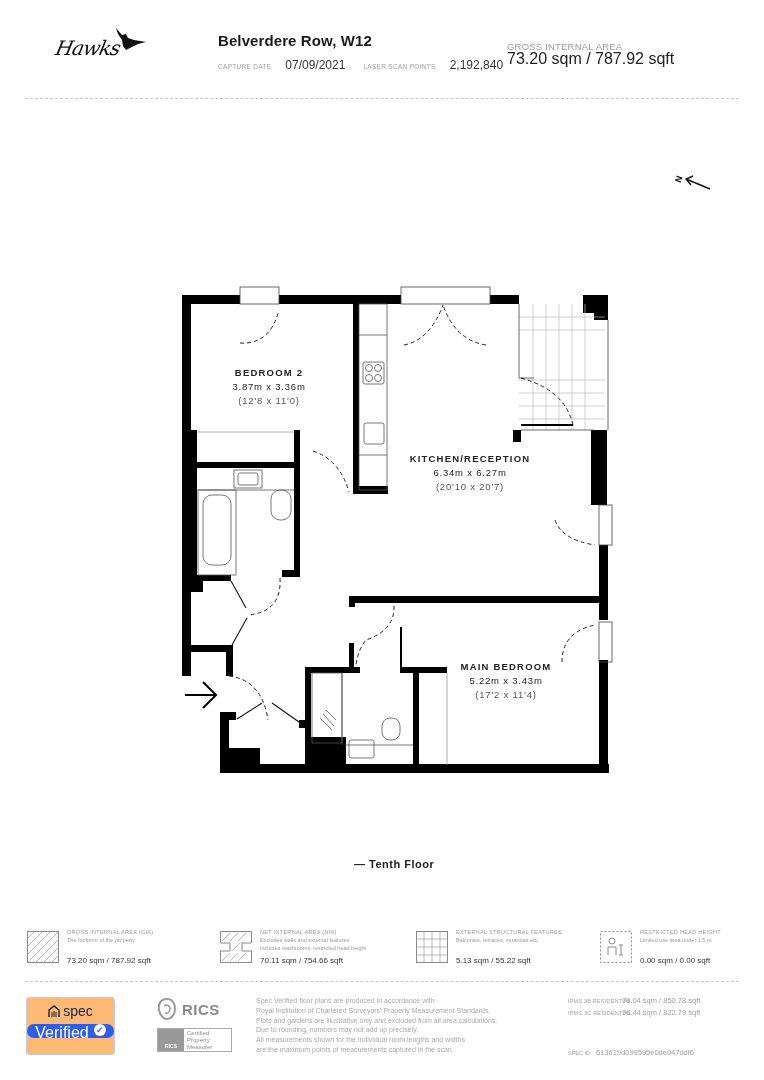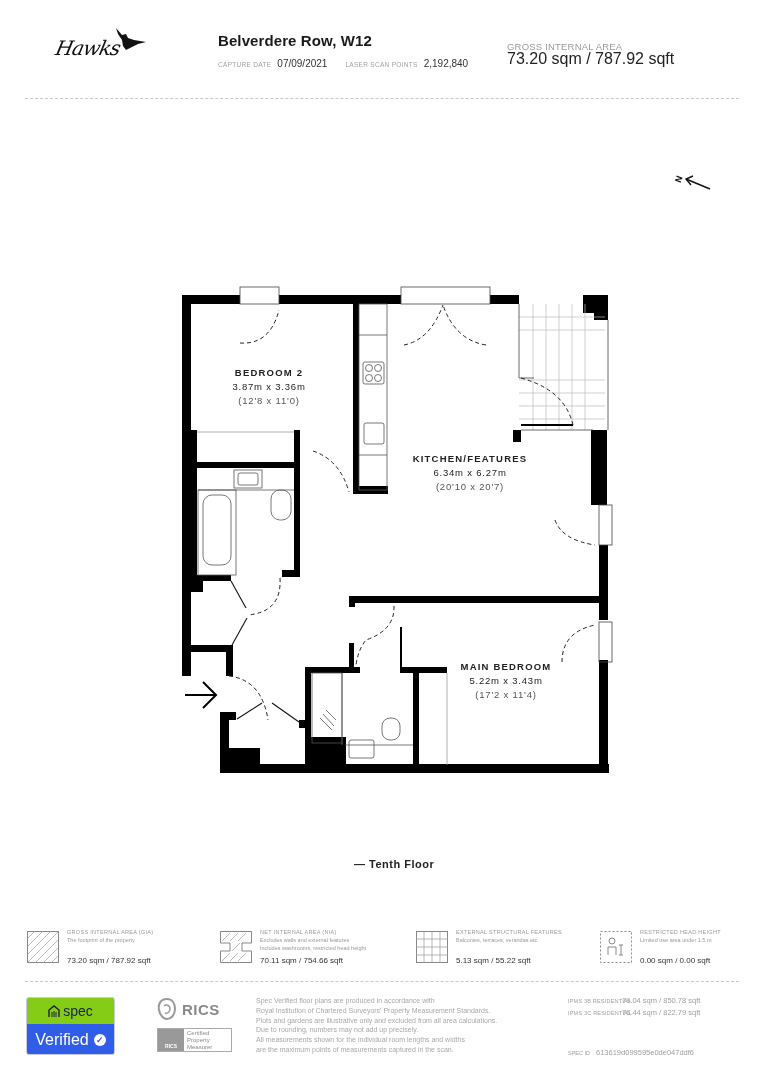--- a/index.html
+++ b/index.html
@@ -7,21 +7,21 @@
   body { font-family: "Liberation Sans", sans-serif; color: #1a1a1a; position: relative; }
 
   .header { position: absolute; left: 0; top: 0; width: 764px; height: 100px; }
   .logo { position: absolute; left: 52px; top: 26px; width: 96px; height: 46px; }
   .logo-text { position: absolute; left: 4px; top: 10px; font-family: "DejaVu Serif", serif; font-style: italic; font-size: 20px; color: #111; letter-spacing: -1px; transform: skewX(-12deg); }
   .logo-bird { position: absolute; left: 58px; top: 0; width: 38px; height: 28px; }
 
   .title { position: absolute; left: 218px; top: 32px; font-size: 15px; font-weight: bold; color: #1a1a1a; letter-spacing: 0.1px; }
   .meta { position: absolute; left: 218px; top: 58px; font-size: 7.5px; color: #9a9a9a; white-space: nowrap; }
   .meta .lbl { text-transform: uppercase; letter-spacing: 0.3px; font-size: 6.5px; color: #a0a0a0; }
-  .meta .val { color: #333; font-size: 10px; margin-left: 6px; margin-right: 18px; }
+  .meta .val { color: #333; font-size: 12px; margin-left: 14px; margin-right: 18px; }
 
   .gia-label { position: absolute; left: 507px; top: 41px; font-size: 9.5px; color: #9a9a9a; font-weight: normal; letter-spacing: 0.2px; }
   .gia-value { position: absolute; left: 507px; top: 50px; font-size: 16px; color: #222; }
 
   .divider { position: absolute; left: 25px; width: 714px; border-top: 1px dashed #c8c8c8; height: 0; }
 
   .compass { position: absolute; left: 672px; top: 168px; width: 44px; height: 26px; }
 
   .plan { position: absolute; left: 0; top: 0; width: 764px; height: 900px; }
   .room-label { position: absolute; text-align: center; font-size: 9.5px; color: #222; line-height: 14px; white-space: nowrap; }
@@ -30,23 +30,23 @@
   .room-label .imp { color: #555; letter-spacing: 0.8px; }
 
   .floor-caption { position: absolute; left: 354px; top: 858px; font-size: 11px; font-weight: bold; color: #222; letter-spacing: 0.5px; }
 
   .legend { position: absolute; top: 929px; height: 40px; }
   .legend .icon { position: absolute; left: 0; top: 2px; width: 32px; height: 32px; }
   .legend .ltitle { position: absolute; left: 40px; top: 0; font-size: 5.5px; color: #9a9a9a; text-transform: uppercase; letter-spacing: 0.3px; white-space: nowrap; }
   .legend .ldesc { position: absolute; left: 40px; top: 8px; font-size: 5.5px; color: #9a9a9a; white-space: nowrap; line-height: 7.5px; }
   .legend .lval { position: absolute; left: 40px; top: 27px; font-size: 8px; color: #333; white-space: nowrap; }
 
-  .spec-badge { position: absolute; left: 26px; top: 997px; width: 89px; height: 58px; border: 1px solid #c6cbe0; border-radius: 3px; overflow: hidden; background: #84cc16; }
+  .spec-badge { position: absolute; left: 26px; top: 997px; width: 89px; height: 58px; border: 1px solid #c6cbe0; border-radius: 3px; overflow: hidden; background: #fdba74; }
   .spec-top { height: 26px; display: flex; align-items: center; justify-content: center; gap: 3px; font-size: 14px; color: #1a2040; }
-  .spec-bottom { height: 31px; background: #2f5de8; color: #fff; font-size: 16px; display: flex; align-items: center; justify-content: center; gap: 5px; }
+  .spec-bottom { height: 14px; background: #2f5de8; color: #fff; font-size: 16px; display: flex; align-items: flex-start; justify-content: center; gap: 5px; border-radius: 14px; }
   .check { width: 12px; height: 12px; border-radius: 50%; background: #fff; color: #2f5de8; font-size: 9px; display: inline-flex; align-items: center; justify-content: center; font-weight: bold; }
 
   .rics { position: absolute; left: 156px; top: 997px; width: 80px; height: 60px; }
   .rics-logo { position: absolute; left: 0; top: 0; display: flex; align-items: center; gap: 4px; }
   .rics-lion { width: 22px; height: 24px; }
   .rics-word { font-size: 15px; font-weight: bold; color: #8a8a8a; letter-spacing: 0.5px; }
   .rics-cert { position: absolute; left: 1px; top: 31px; width: 75px; height: 24px; border: 1px solid #aaa; display: flex; }
   .rics-cert .mini { width: 26px; background: #999; color: #fff; font-size: 5px; font-weight: bold; display: flex; align-items: flex-end; justify-content: center; padding-bottom: 2px; }
   .rics-cert .txt { font-size: 6px; color: #8a8a8a; line-height: 7px; padding: 1px 3px; }
 
@@ -219,21 +219,21 @@
       <polyline points="203,682 216,695 203,708"></polyline>
     </g>
   </svg>
 
   <div class="room-label" style="left:214px;top:366px;width:110px">
     <div class="name">BEDROOM 2</div>
     <div class="dim">3.87m x 3.36m</div>
     <div class="imp">(12'8 x 11'0)</div>
   </div>
   <div class="room-label" style="left:405px;top:452px;width:130px">
-    <div class="name">KITCHEN/FEATURES</div>
+    <div class="name">KITCHEN/RECEPTION</div>
     <div class="dim">6.34m x 6.27m</div>
     <div class="imp">(20'10 x 20'7)</div>
   </div>
   <div class="room-label" style="left:448px;top:660px;width:116px">
     <div class="name">MAIN BEDROOM</div>
     <div class="dim">5.22m x 3.43m</div>
     <div class="imp">(17'2 x 11'4)</div>
   </div>
 </div>
 

